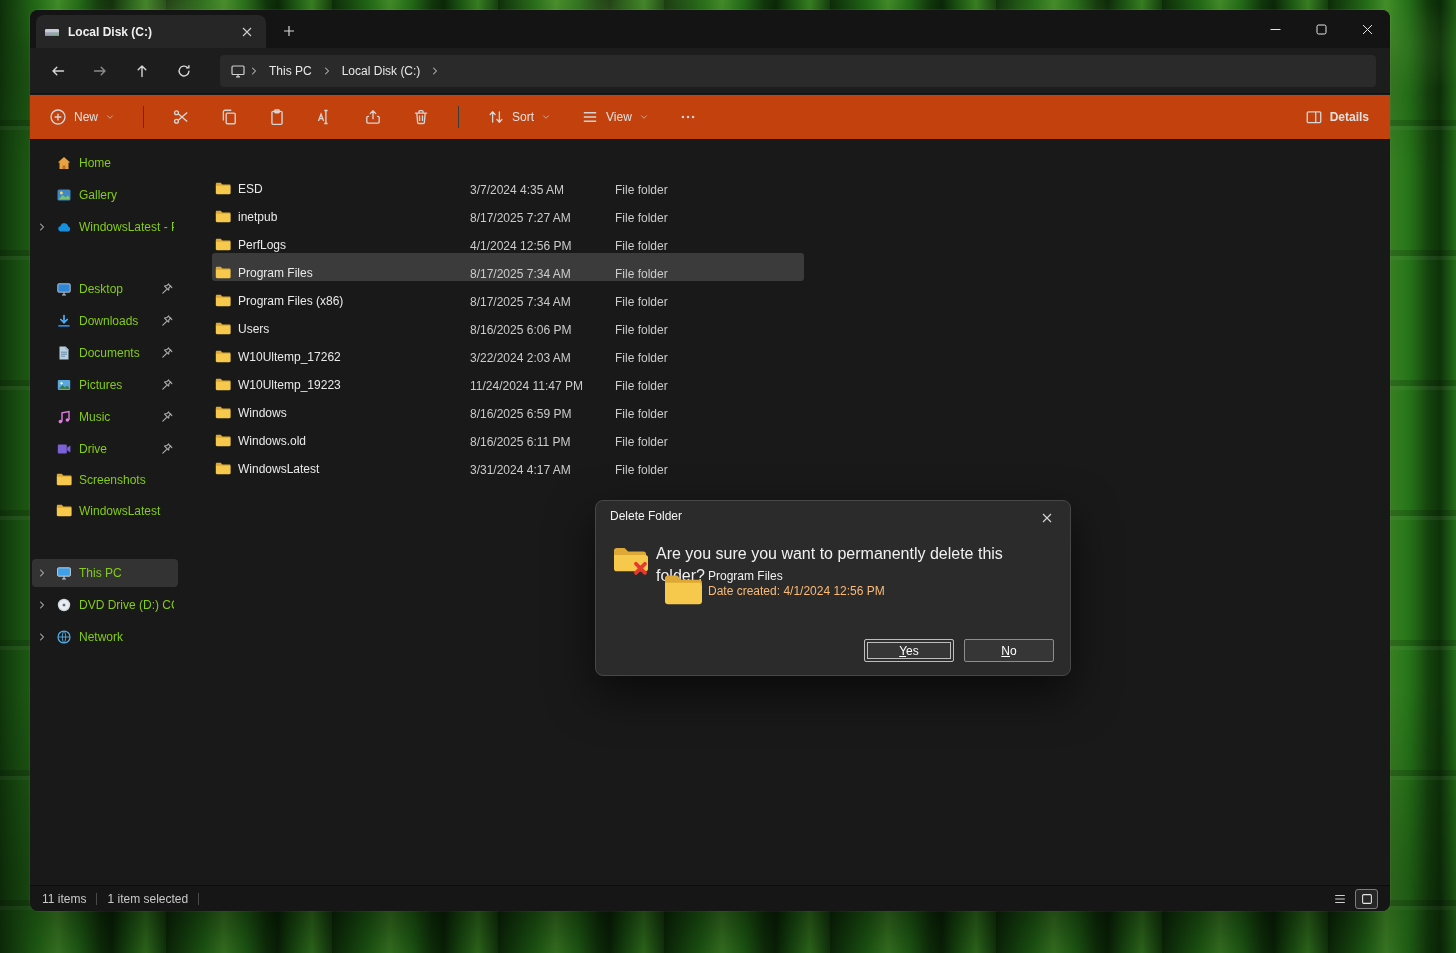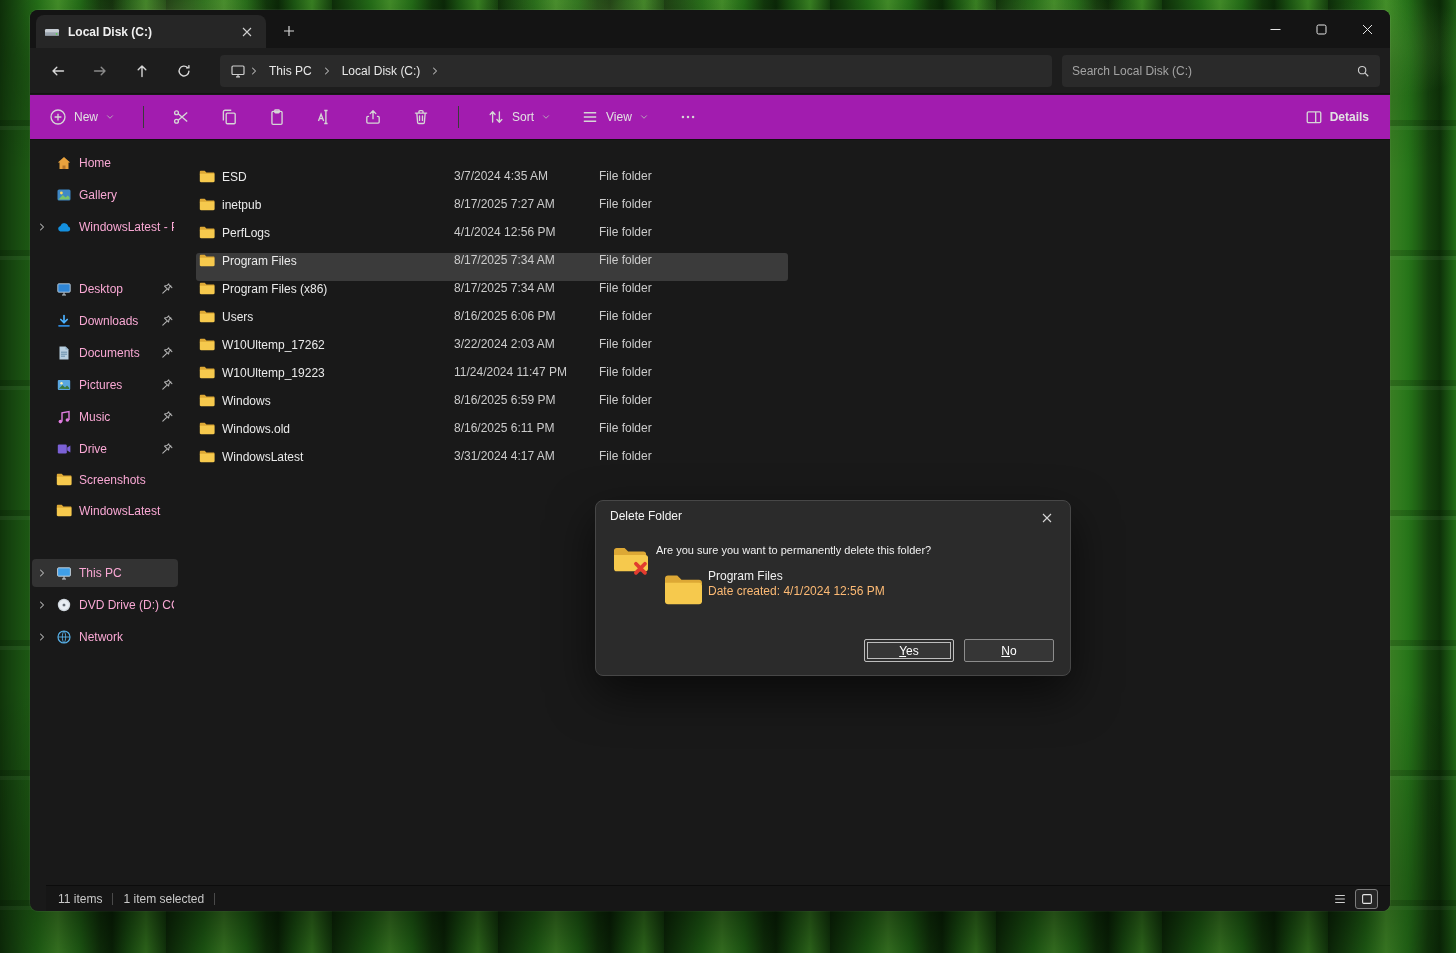--- a/index.html
+++ b/index.html
@@ -41,71 +41,71 @@
   .navbar{ position:absolute; left:0; top:38px; right:0; height:46px; background:#1d1d1d;
     display:flex; align-items:center; padding:0 10px; gap:6px; border-bottom:1px solid #121212; }
   .nbtn{ width:36px;height:34px;border-radius:4px;display:flex;align-items:center;justify-content:center; }
   .addr{ flex:1; height:32px; background:#2a2a2a; border-radius:4px; margin:0 4px 0 12px;
     display:flex; align-items:center; padding:0 10px; gap:2px; }
   .crumb{ padding:0 7px; white-space:nowrap; color:#e8e8e8; }
   .search{ width:318px; height:32px; background:#2a2a2a; border-radius:4px;
     display:flex; align-items:center; padding:0 10px; color:#a3a3a3; }
   .search-text{ flex:1; }
 
-  .cmdbar{ position:absolute; left:0; top:85px; right:0; height:45px; background:#a21caf;
+  .cmdbar{ position:absolute; left:0; top:85px; right:0; height:45px; background:#c2410c;
     display:flex; align-items:center; padding:0 10px; gap:12px; border-bottom:1px solid #101010; }
   .cbtn{ height:34px; border-radius:4px; display:flex; align-items:center; gap:7px; padding:0 9px; color:#e2e2e2; }
   .csep{ width:1px; height:22px; background:#3a3a3a; margin:0 7px; }
   .details-btn{ position:absolute; right:12px; top:5px; }
 
   .content{ position:absolute; left:0; top:131px; right:0; bottom:26px; background:#191919; }
 
   .sidebar{ position:absolute; left:0; top:0; width:164px; bottom:0; overflow:hidden; }
   .sitem{ position:absolute; left:2px; width:146px; height:28px; display:flex; align-items:center;
     border-radius:4px; padding-right:4px; }
   .sitem.sel{ background:#333333; }
   .sexp{ width:20px; display:flex; justify-content:center; flex:none; }
   .sicon{ flex:none; margin-left:4px; }
-  .slabel{ margin-left:7px; white-space:nowrap; overflow:hidden; flex:1; color:#f9a8d4; }
+  .slabel{ margin-left:7px; white-space:nowrap; overflow:hidden; flex:1; color:#84cc16; }
   .spin{ flex:none; margin-left:auto; }
 
   .filearea{ position:absolute; left:164px; top:0; right:0; bottom:0; }
   .lheader{ position:absolute; left:2px; top:4px; width:592px; height:24px; display:flex; color:#cfcfcf; }
   .hcell{ display:flex; align-items:center; border-right:1px solid #2e2e2e; position:relative; }
   .hname{ width:258px; padding-left:16px; }
   .hdate{ width:145px; padding-left:2px; }
   .htype{ width:115px; padding-left:2px; }
   .hsize{ width:74px; padding-left:2px; }
   .sortcaret{ position:absolute; left:118px; top:-2px; }
 
   .rows{ position:absolute; left:2px; top:28px; width:592px; bottom:0; }
-  .row{ position:absolute; left:0; width:592px; height:28px; display:flex; align-items:flex-start; border-radius:3px; }
+  .row{ position:absolute; left:16px; width:592px; height:28px; display:flex; align-items:flex-end; border-radius:3px; }
   .row.sel{ background:#3b3b3b; }
   .cname{ width:258px; display:flex; align-items:center; padding-left:3px; color:#eaeaea; }
   .fname{ margin-left:7px; white-space:nowrap; }
   .cdate{ width:145px; color:#cbcbcb; }
   .ctype{ width:115px; color:#cbcbcb; }
   .csize{ width:74px; color:#cbcbcb; }
 
   .statusbar{ position:absolute; left:0; right:0; bottom:0; height:26px; background:#161616;
-    display:flex; align-items:center; padding:0 12px; color:#c9c9c9; border-top:1px solid #0c0c0c;margin-left:16px; }
+    display:flex; align-items:center; padding:0 12px; color:#c9c9c9; border-top:1px solid #0c0c0c; }
   .sdiv{ width:1px; height:12px; background:#4a4a4a; margin:0 10px; }
   .sb-icons{ margin-left:auto; display:flex; gap:4px; }
   .sbi{ width:23px;height:20px;border:1px solid transparent;border-radius:3px;display:flex;align-items:center;justify-content:center; }
   .sbi.sel{ border-color:#7e7e7e; background:#262626; }
 
   
   .dialog{ position:absolute; left:595px; top:500px; width:476px; height:176px; z-index:5;
     background:#2b2b2b; border:1px solid #474747; border-radius:8px; color:#f0f0f0; font-size:12px;
     box-shadow:0 18px 46px rgba(0,0,0,.6); }
   .dtitle{ position:absolute; left:14px; top:8px; font-size:12px; color:#f4f4f4; }
   .dclose{ position:absolute; right:8px; top:5px; width:30px; height:23px;
     display:flex; align-items:center; justify-content:center; border-radius:4px; }
   .dwarn{ position:absolute; left:16px; top:42px; }
-  .dmsg{ position:absolute; left:60px; top:42px; right:36px; line-height:1.35; font-size:11px; }
+  .dmsg{ position:absolute; left:60px; top:42px; right:36px; line-height:1.35; font-size:16px; }
   .dfold{ position:absolute; left:64px; top:70px; }
   .dname{ position:absolute; left:112px; top:68px; }
   .ddetail{ position:absolute; left:112px; top:83px; color:#fdba74; }
   .dbtns{ position:absolute; right:16px; bottom:13px; display:flex; gap:10px; }
   .dbtn{ width:90px; height:23px; background:#363636; display:flex; align-items:center; justify-content:center;
     color:#ffffff; border-radius:2px; font-size:12px; }
   .dbtn.yes{ border:1px solid #bdbdbd; box-shadow: inset 0 0 0 2px #2f2f2f, inset 0 0 0 3px #bdbdbd; }
   .dbtn.no{ border:1px solid #8d8d8d; }
 </style>
 </head>
@@ -208,27 +208,20 @@
         <span class="crumb">This PC</span>
         <svg class="i12" viewBox="0 0 16 16">
             <use href="#chev-r-g"></use>
           </svg>
         <span class="crumb">Local Disk (C:)</span>
         <svg class="i12" viewBox="0 0 16 16">
             <use href="#chev-r-g"></use>
           </svg>
       </div>
 
-      <div class="search">
-        <span class="search-text">Search Local Disk (C:)</span>
-        <svg class="i14" viewBox="0 0 16 16" fill="none" stroke="#cfcfcf" stroke-width="1.3">
-            <circle cx="7" cy="7" r="4.2"></circle>
-            <path d="M10.2 10.2 14 14"></path>
-          </svg>
-      </div>
     </div>
 
     <div class="cmdbar">
       <div class="cbtn">
         <svg class="i18" viewBox="0 0 16 16" fill="none" stroke="#d6d6d6" stroke-width="1.2">
             <circle cx="8" cy="8" r="6.2"></circle>
             <path d="M8 5v6M5 8h6"></path>
           </svg>
         <span>New</span>
         <svg class="i10" viewBox="0 0 16 16">

